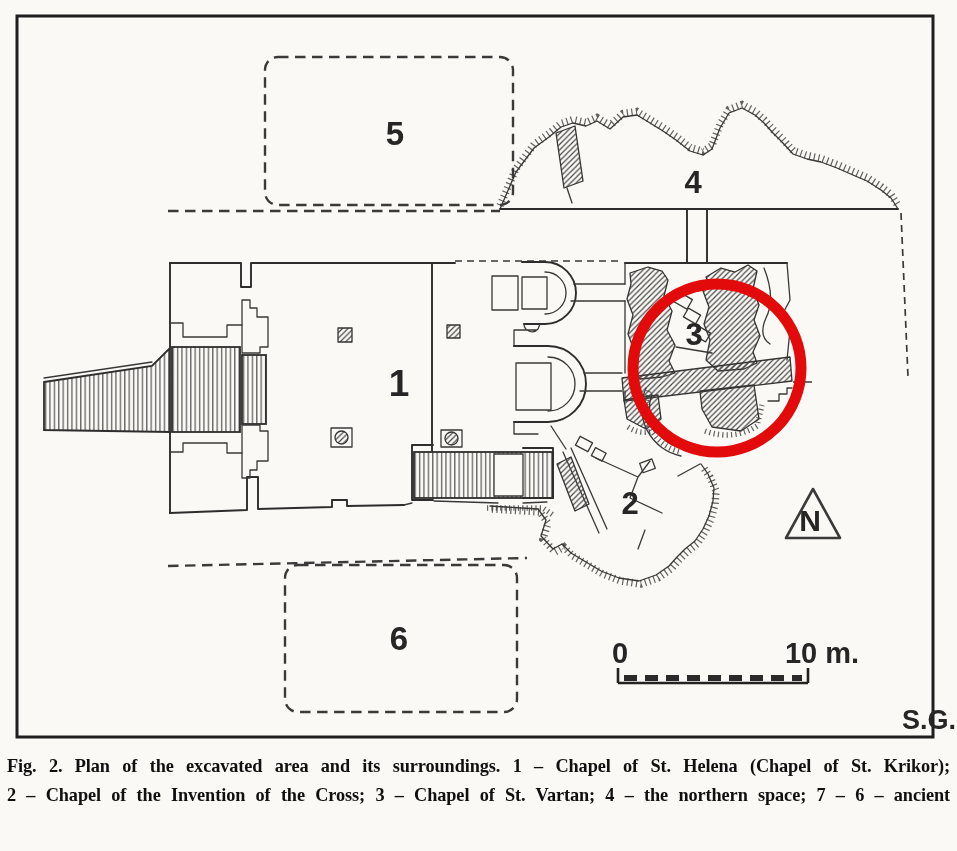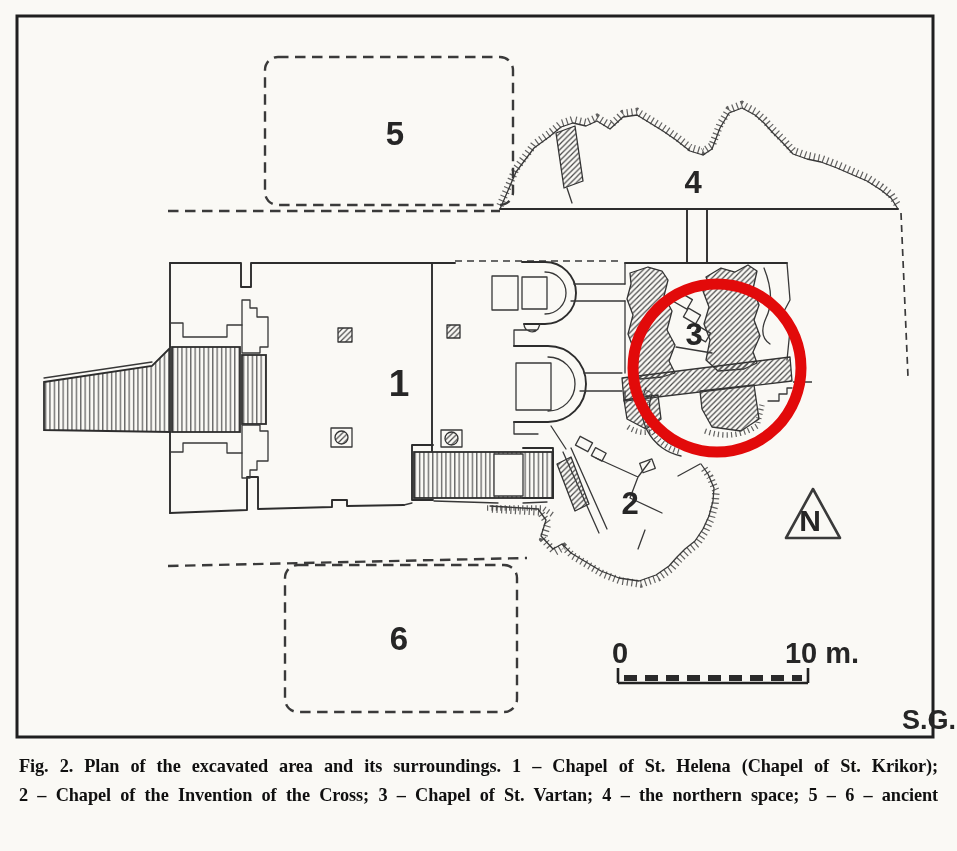--- a/index.html
+++ b/index.html
@@ -13,21 +13,21 @@
   .dash-thin{fill:none;stroke:#3a3a3a;stroke-width:1.7;stroke-dasharray:7 5;}
   .ticks{fill:none;stroke:#3b3b3b;stroke-width:7.5;stroke-dasharray:1.2 3.4;opacity:.8;}
   .ticks-sm{fill:none;stroke:#3b3b3b;stroke-width:5.5;stroke-dasharray:1.2 3.2;opacity:.8;}
   .hatchfill{fill:url(#hatch);stroke:#343434;stroke-width:1.3;stroke-linejoin:round;}
   .stepfill{fill:url(#steps);stroke:#2d2d2d;stroke-width:1.8;}
   .paperfill{fill:#faf9f5;}
   .lbl{font-family:"Liberation Sans",sans-serif;font-weight:bold;fill:#262626;text-anchor:middle;}
   .caption{position:absolute;left:0;top:752px;width:957px;
            font-family:"Liberation Serif",serif;font-size:18.3px;font-weight:600;
            color:#101010;line-height:29px;letter-spacing:-0.1px;}
-  .cap-j{text-align:justify;text-align-last:justify;padding:0 19px;}
+  .cap-j{text-align:justify;text-align-last:justify;padding:0 7px;}
   .cap-c{text-align:center;}
 </style>
 </head>
 <body>
 
 <div class="page">
 
 <svg width="957" height="750" viewBox="0 0 957 750">
   <defs>
     <pattern id="hatch" width="5.5" height="5.5" patternUnits="userSpaceOnUse">
@@ -162,16 +162,16 @@
     <path d="M618,668 V683 M808,668 V683 M618,683 H808" fill="none" stroke="#222" stroke-width="2.6"></path>
     <path d="M624,678 H802" fill="none" stroke="#2a2a2a" stroke-width="6" stroke-dasharray="13 8"></path>
   </g>
 
   <text class="lbl" x="929" y="729" font-size="27" text-anchor="end">S.G.</text>
 </svg>
 
 
 <div class="caption">
   <div class="cap-j">Fig. 2. Plan of the excavated area and its surroundings. 1 – Chapel of St. Helena (Chapel of St. Krikor);</div>
-  <div class="cap-j">2 – Chapel of the Invention of the Cross; 3 – Chapel of St. Vartan; 4 – the northern space; 5 – 6 – ancient</div>
+  <div class="cap-j">2 – Chapel of the Invention of the Cross; 3 – Chapel of St. Vartan; 4 – the northern space; 7 – 6 – ancient</div>
 </div>
 
 </div>
 
 </body></html>

